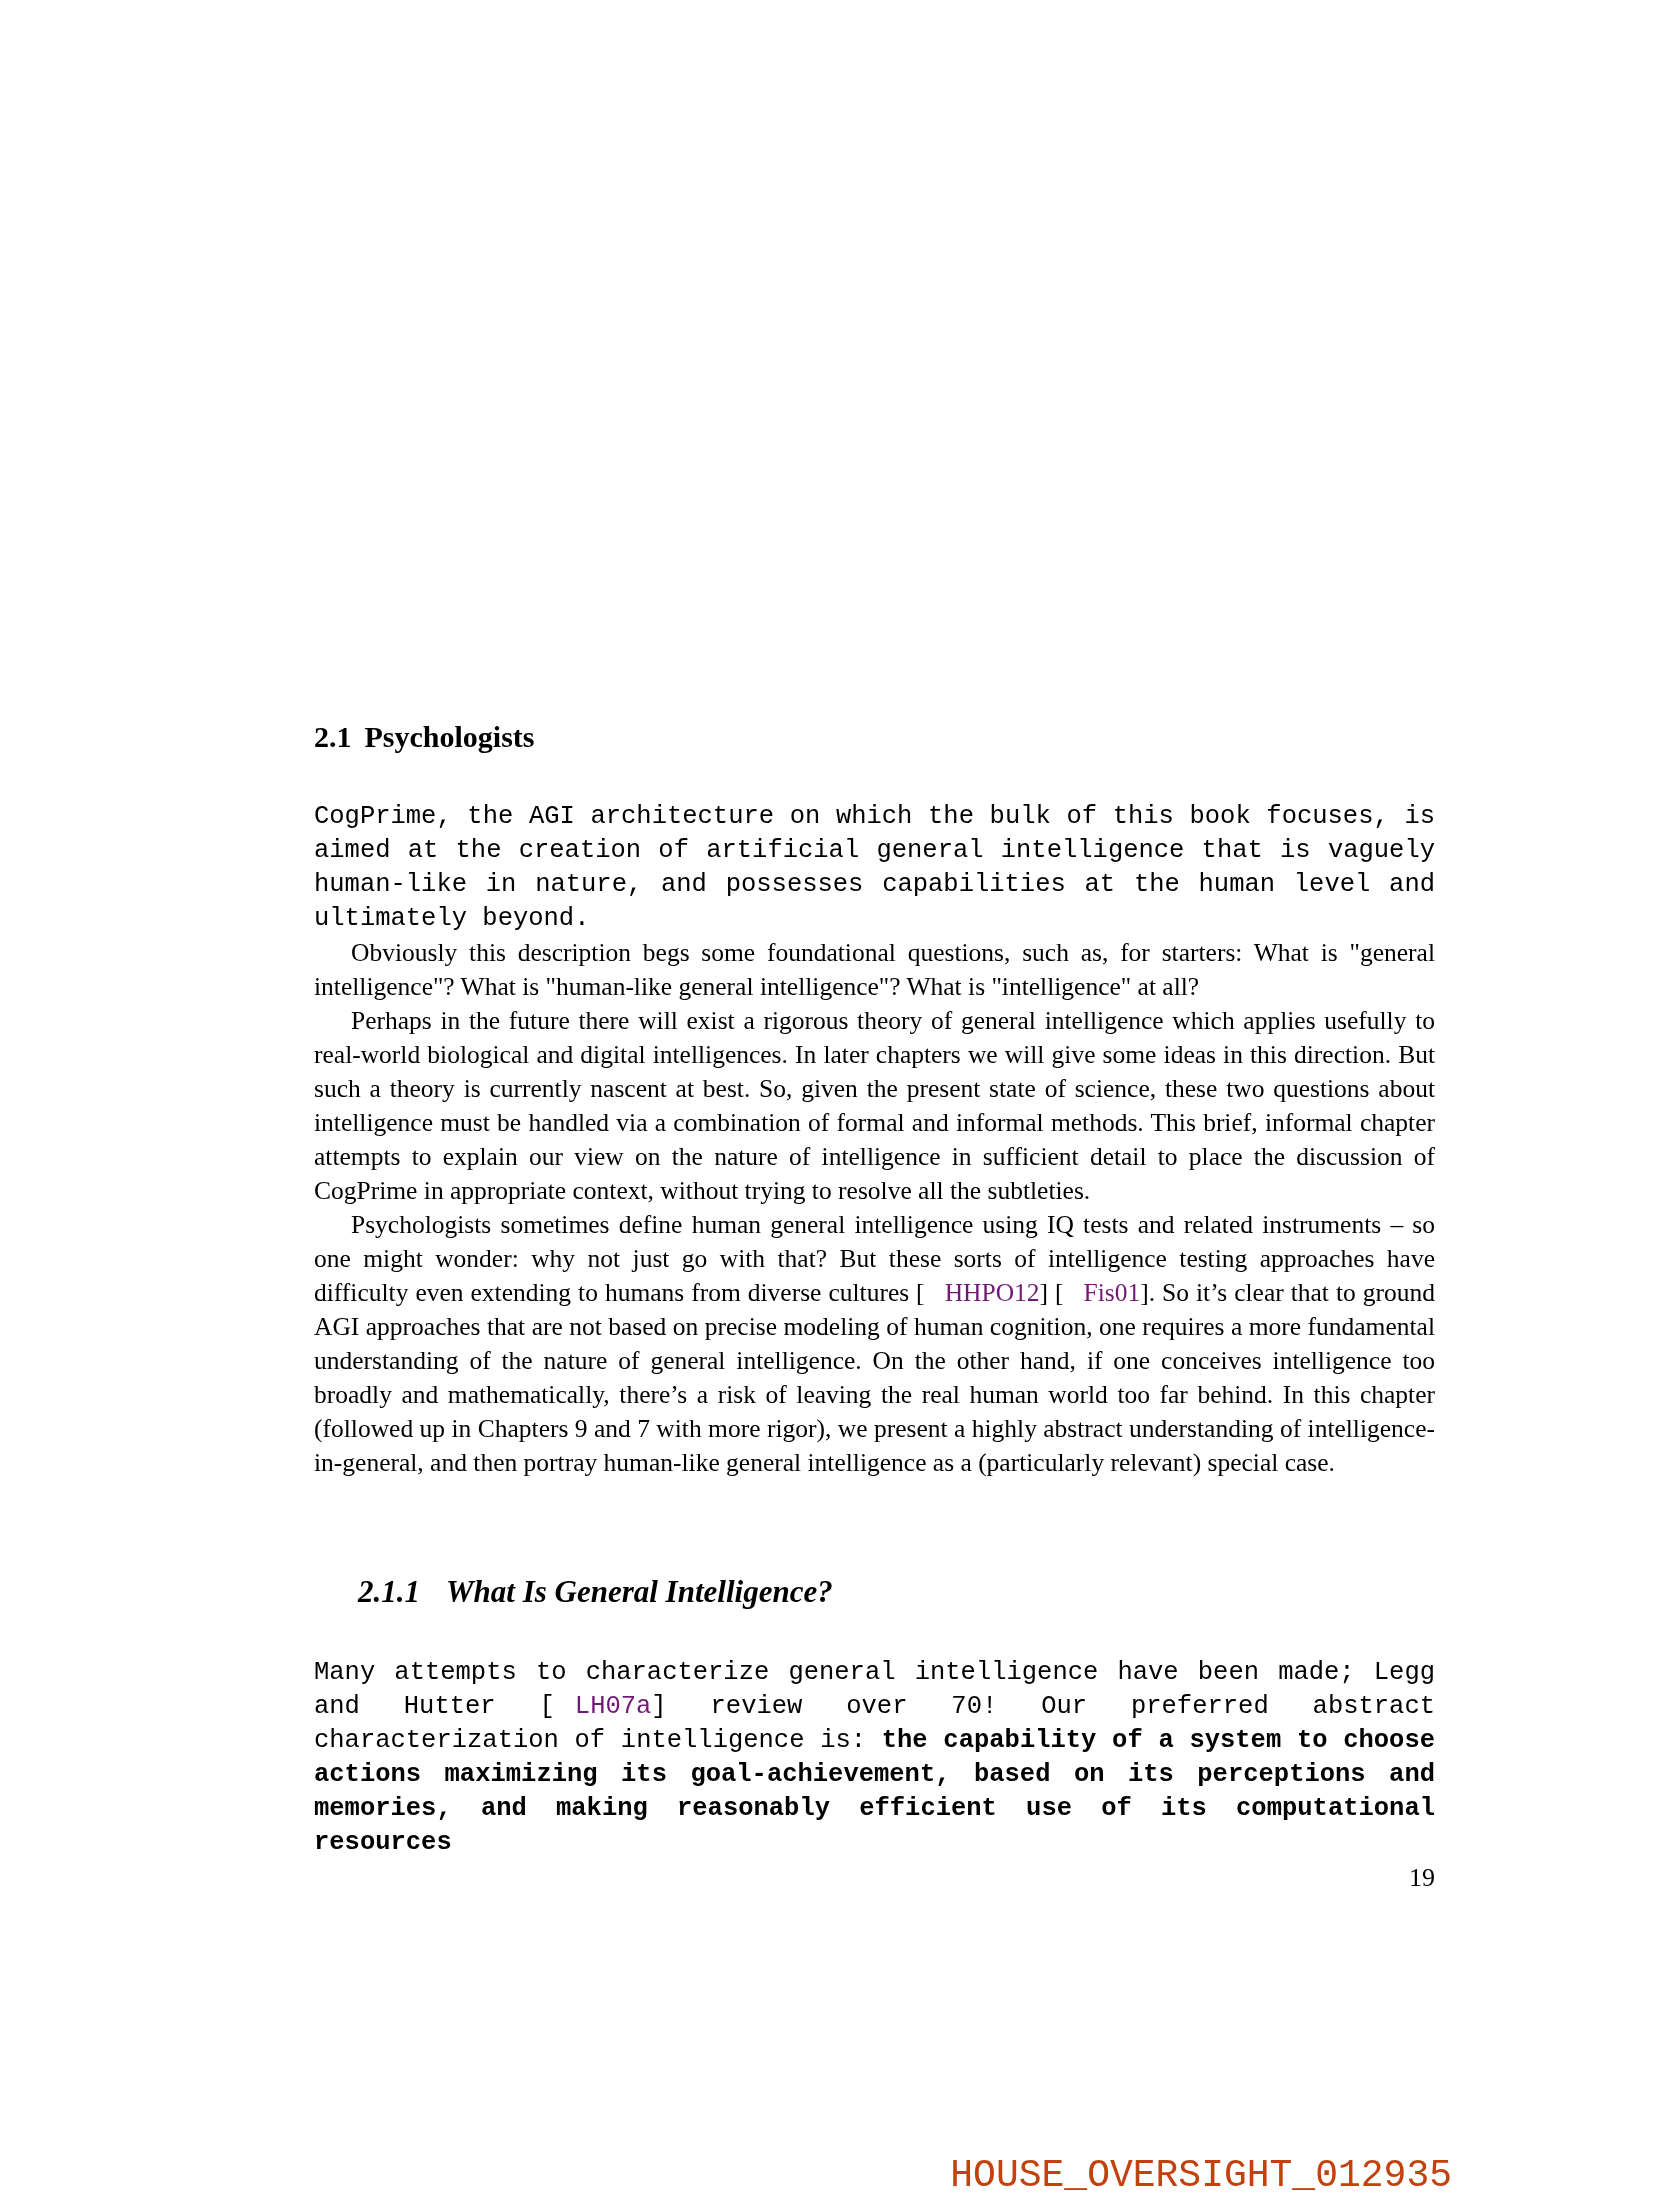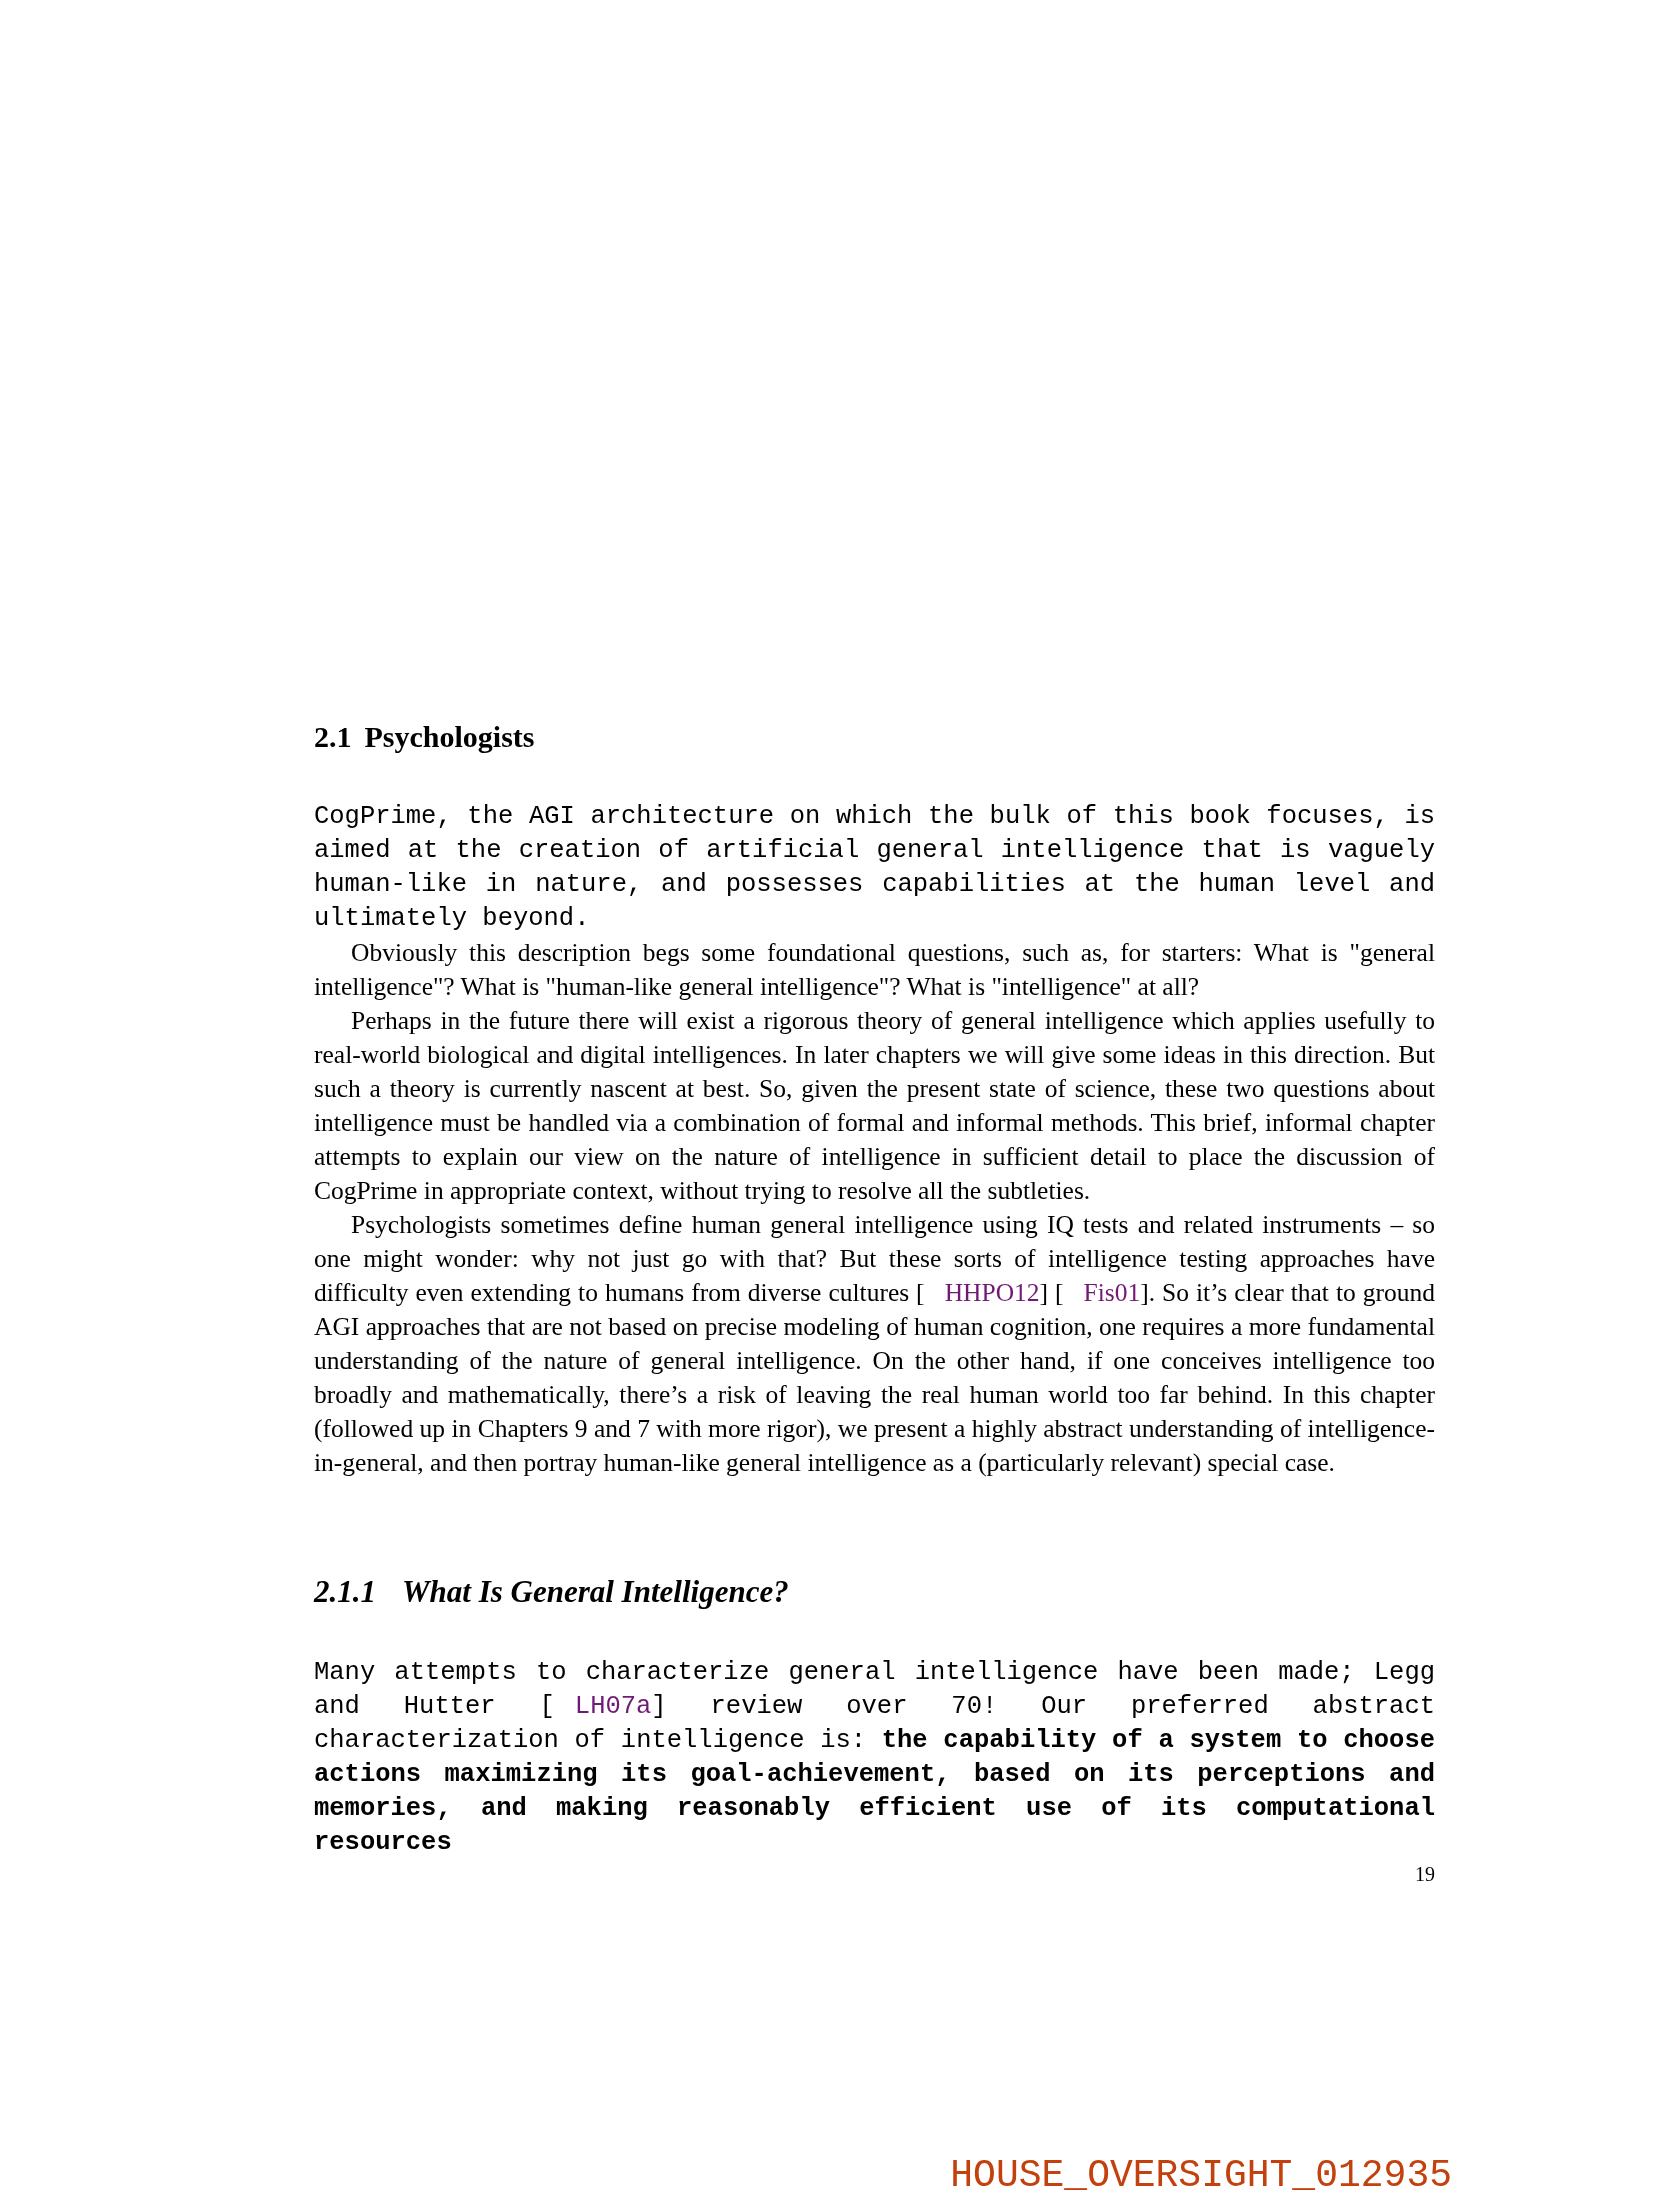--- a/index.html
+++ b/index.html
@@ -64,20 +64,21 @@
     text-decoration: none;
     cursor: pointer;
     margin-left: 20px;
   }
   .subsection-heading {
     top: 1574px;
     font-size: 31px;
     font-weight: bold;
     font-style: italic;
     white-space: nowrap;
+    margin-left: 44px;
   }
   .subsection-heading .sec-num {
     margin-right: 26px;
   }
   .para5-block {
     top: 1656px;
     font-size: 25.5px;
     line-height: 34px;
     text-align: justify;
     font-family: Liberation Mono, monospace;
@@ -85,21 +86,21 @@
   .para5-block p {
     margin: 0;
     text-indent: 0;
   }
   .page-number {
     position: absolute;
     top: 1863px;
     left: 314px;
     width: 1121px;
     text-align: right;
-    font-size: 20px;
+    font-size: 26px;
   }
   .watermark {
     position: absolute;
     top: 2154px;
     left: 0;
     width: 1452px;
     text-align: right;
     font-family: Liberation Mono, monospace;
     font-size: 38px;
     color: #c2410c;

